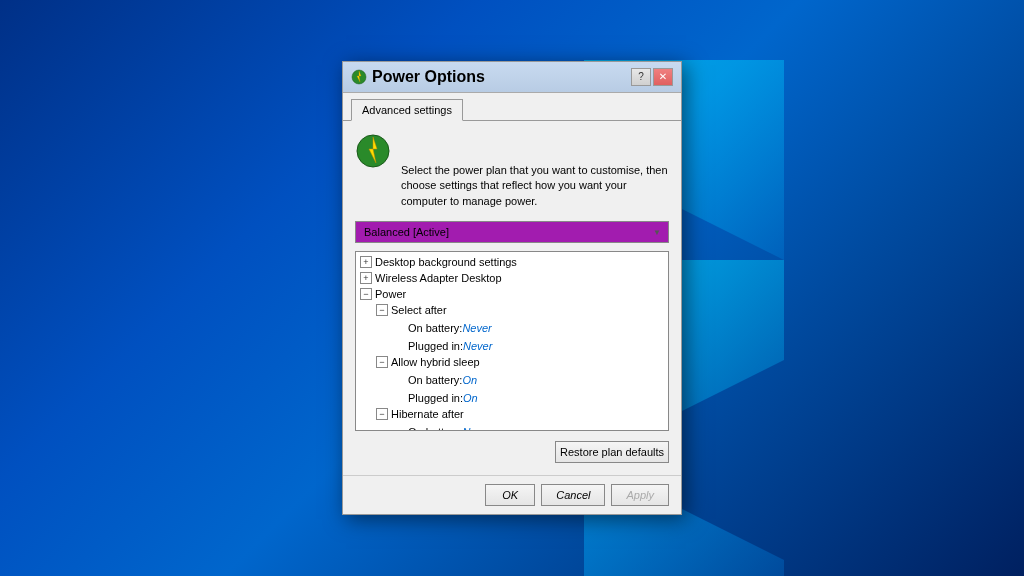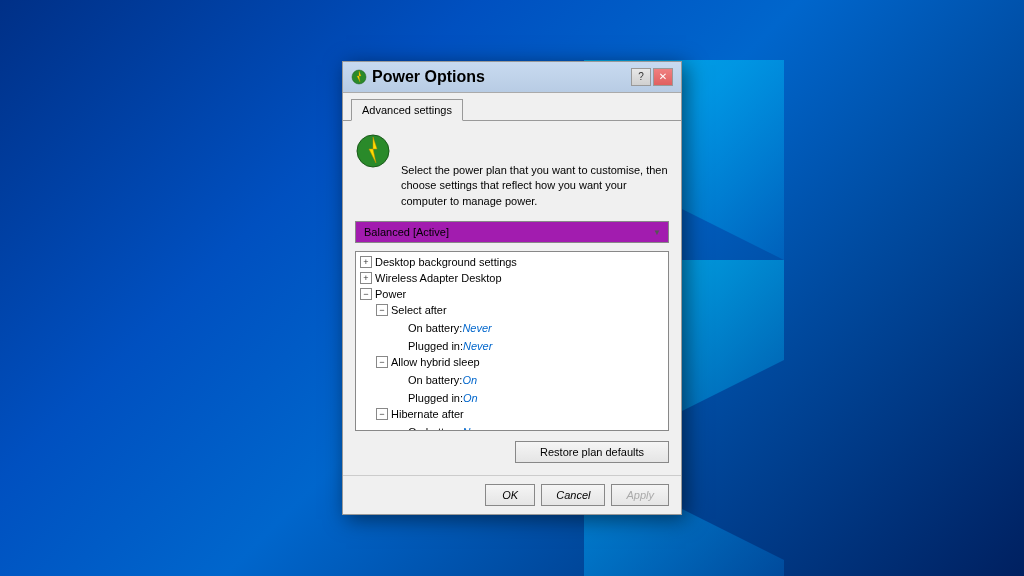--- a/index.html
+++ b/index.html
@@ -273,21 +273,21 @@
       font-style: italic;
     }
 
     .restore-section {
       margin-top: 10px;
       display: flex;
       justify-content: flex-end;
     }
 
     .restore-btn {
-      padding: 4px 24px;
+      padding: 4px 4px;
       background: linear-gradient(to bottom, #f5f5f5, #e5e5e5);
       border: 1px solid #888;
       font-size: 11px;
       color: #000;
       cursor: pointer;
     }
 
     .dialog-footer {
       padding: 8px 12px;
       background: #f0f0f0;

